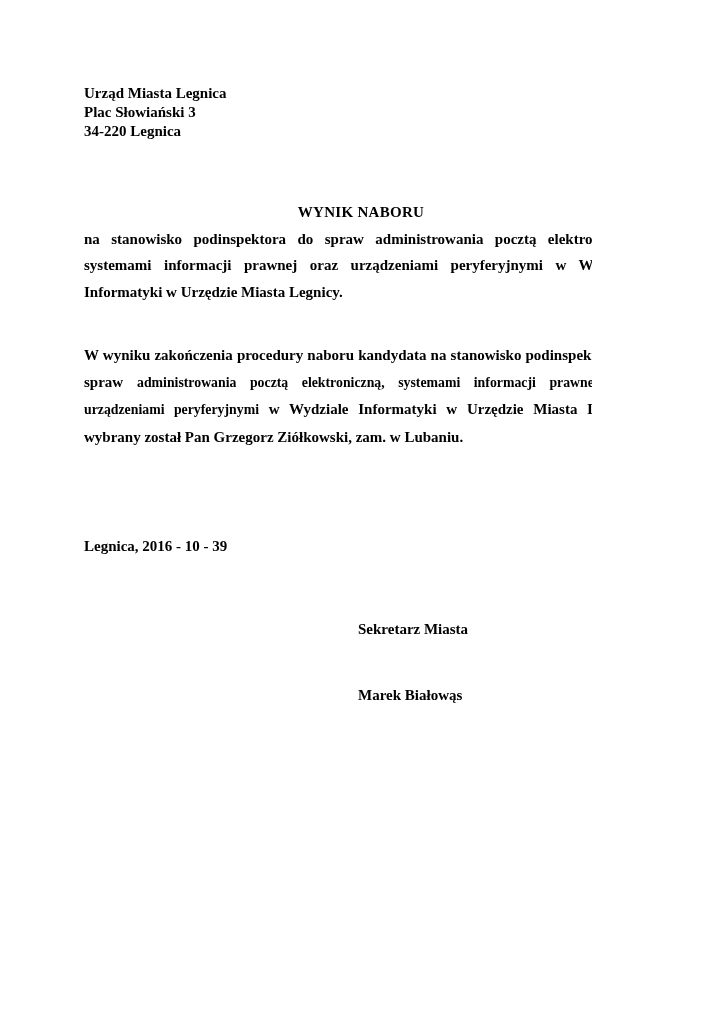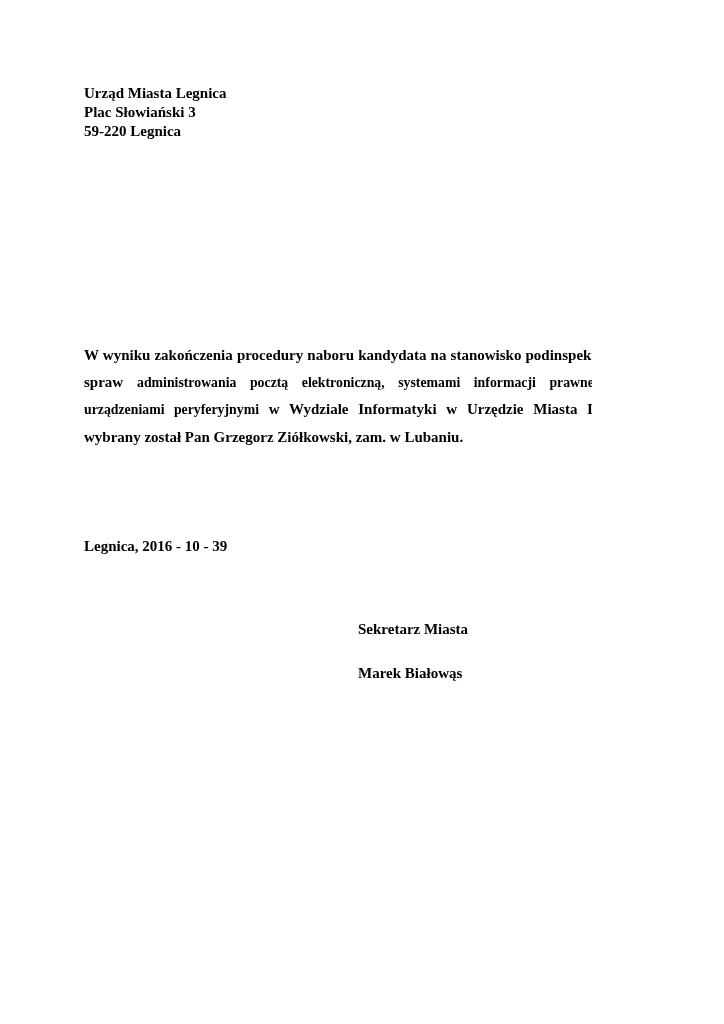--- a/index.html
+++ b/index.html
@@ -74,34 +74,38 @@
   }
   .signature {
     position: absolute;
     left: 358px;
     top: 616px;
     width: 250px;
     font-size: 15px;
     line-height: 26.7px;
   }
   .signature .sig-name {
-    margin-top: 17px;
+    margin-top: 39px;
   }
 </style>
 </head>
 <body>
 
 <div class="page">
 
   <div class="sender">
     <div>Urząd Miasta Legnica</div>
     <div>Plac Słowiański 3</div>
-    <div>59-220 Legnica</div>
+    <div>34-220 Legnica</div>
   </div>
 
+  <div class="block-main">
+    <div class="doc-title">WYNIK NABORU</div>
+    <p class="para">na stanowisko podinspektora do spraw administrowania pocztą elektroniczną, systemami informacji prawnej oraz urządzeniami peryferyjnymi w Wydziale Informatyki w Urzędzie Miasta Legnicy.</p>
+  </div>
 
   <p class="para-2"><span>W wyniku zakończenia procedury naboru kandydata na stanowisko podinspektora do spraw </span><span class="small-inline">administrowania pocztą elektroniczną, systemami informacji prawnej oraz urządzeniami peryferyjnymi</span><span> w Wydziale Informatyki w Urzędzie Miasta Legnicy wybrany został Pan Grzegorz Ziółkowski, zam. w Lubaniu.</span></p>
 
 
   <div class="dateline">Legnica, 2016 - 10 - 39</div>
 
   <div class="signature">
     <div class="sig-role">Sekretarz Miasta</div>
     <div class="sig-name">Marek Białowąs</div>
   </div>

